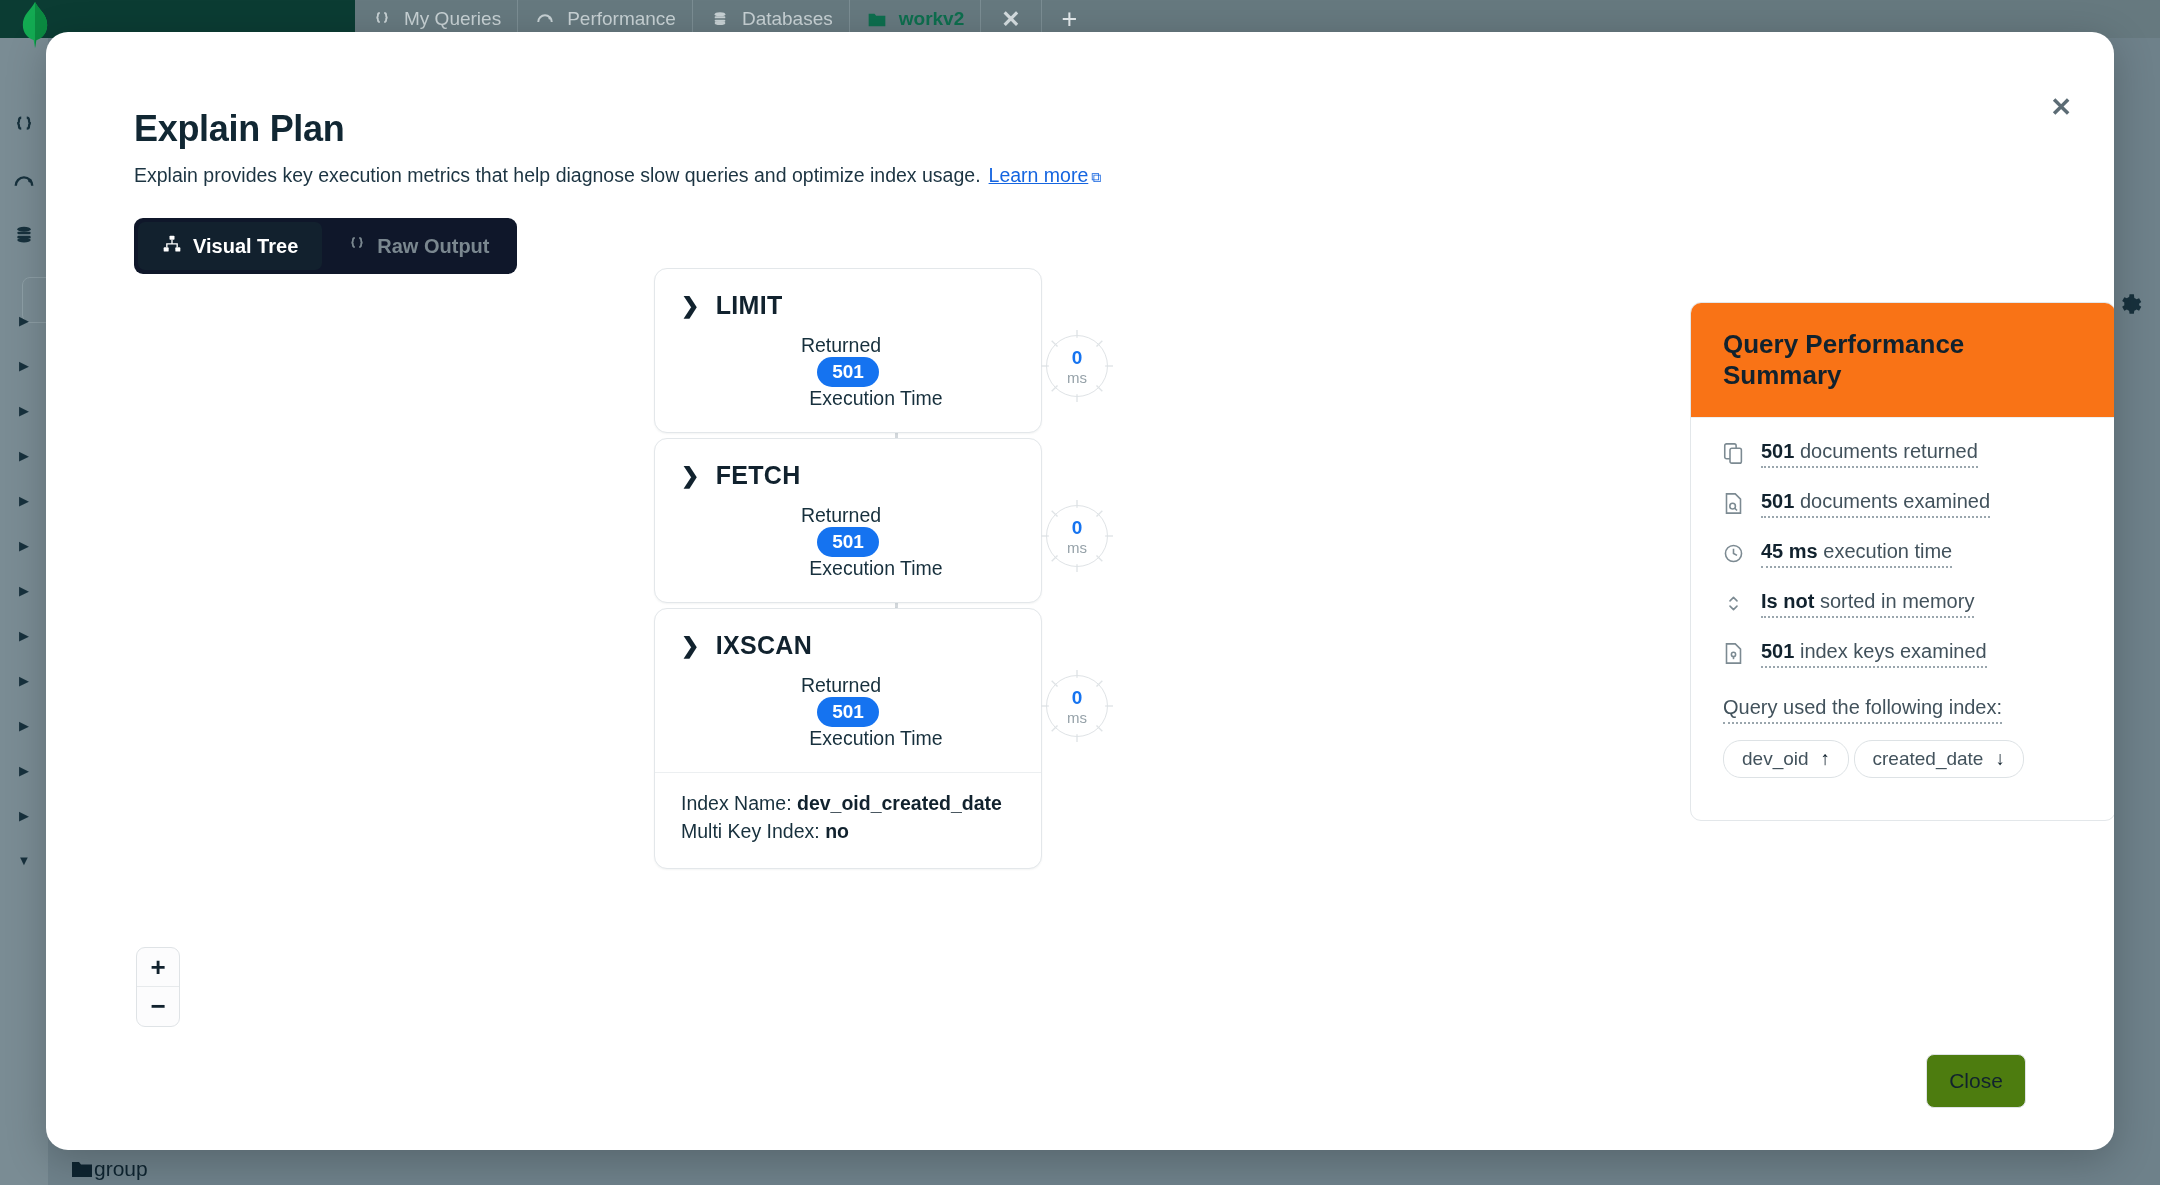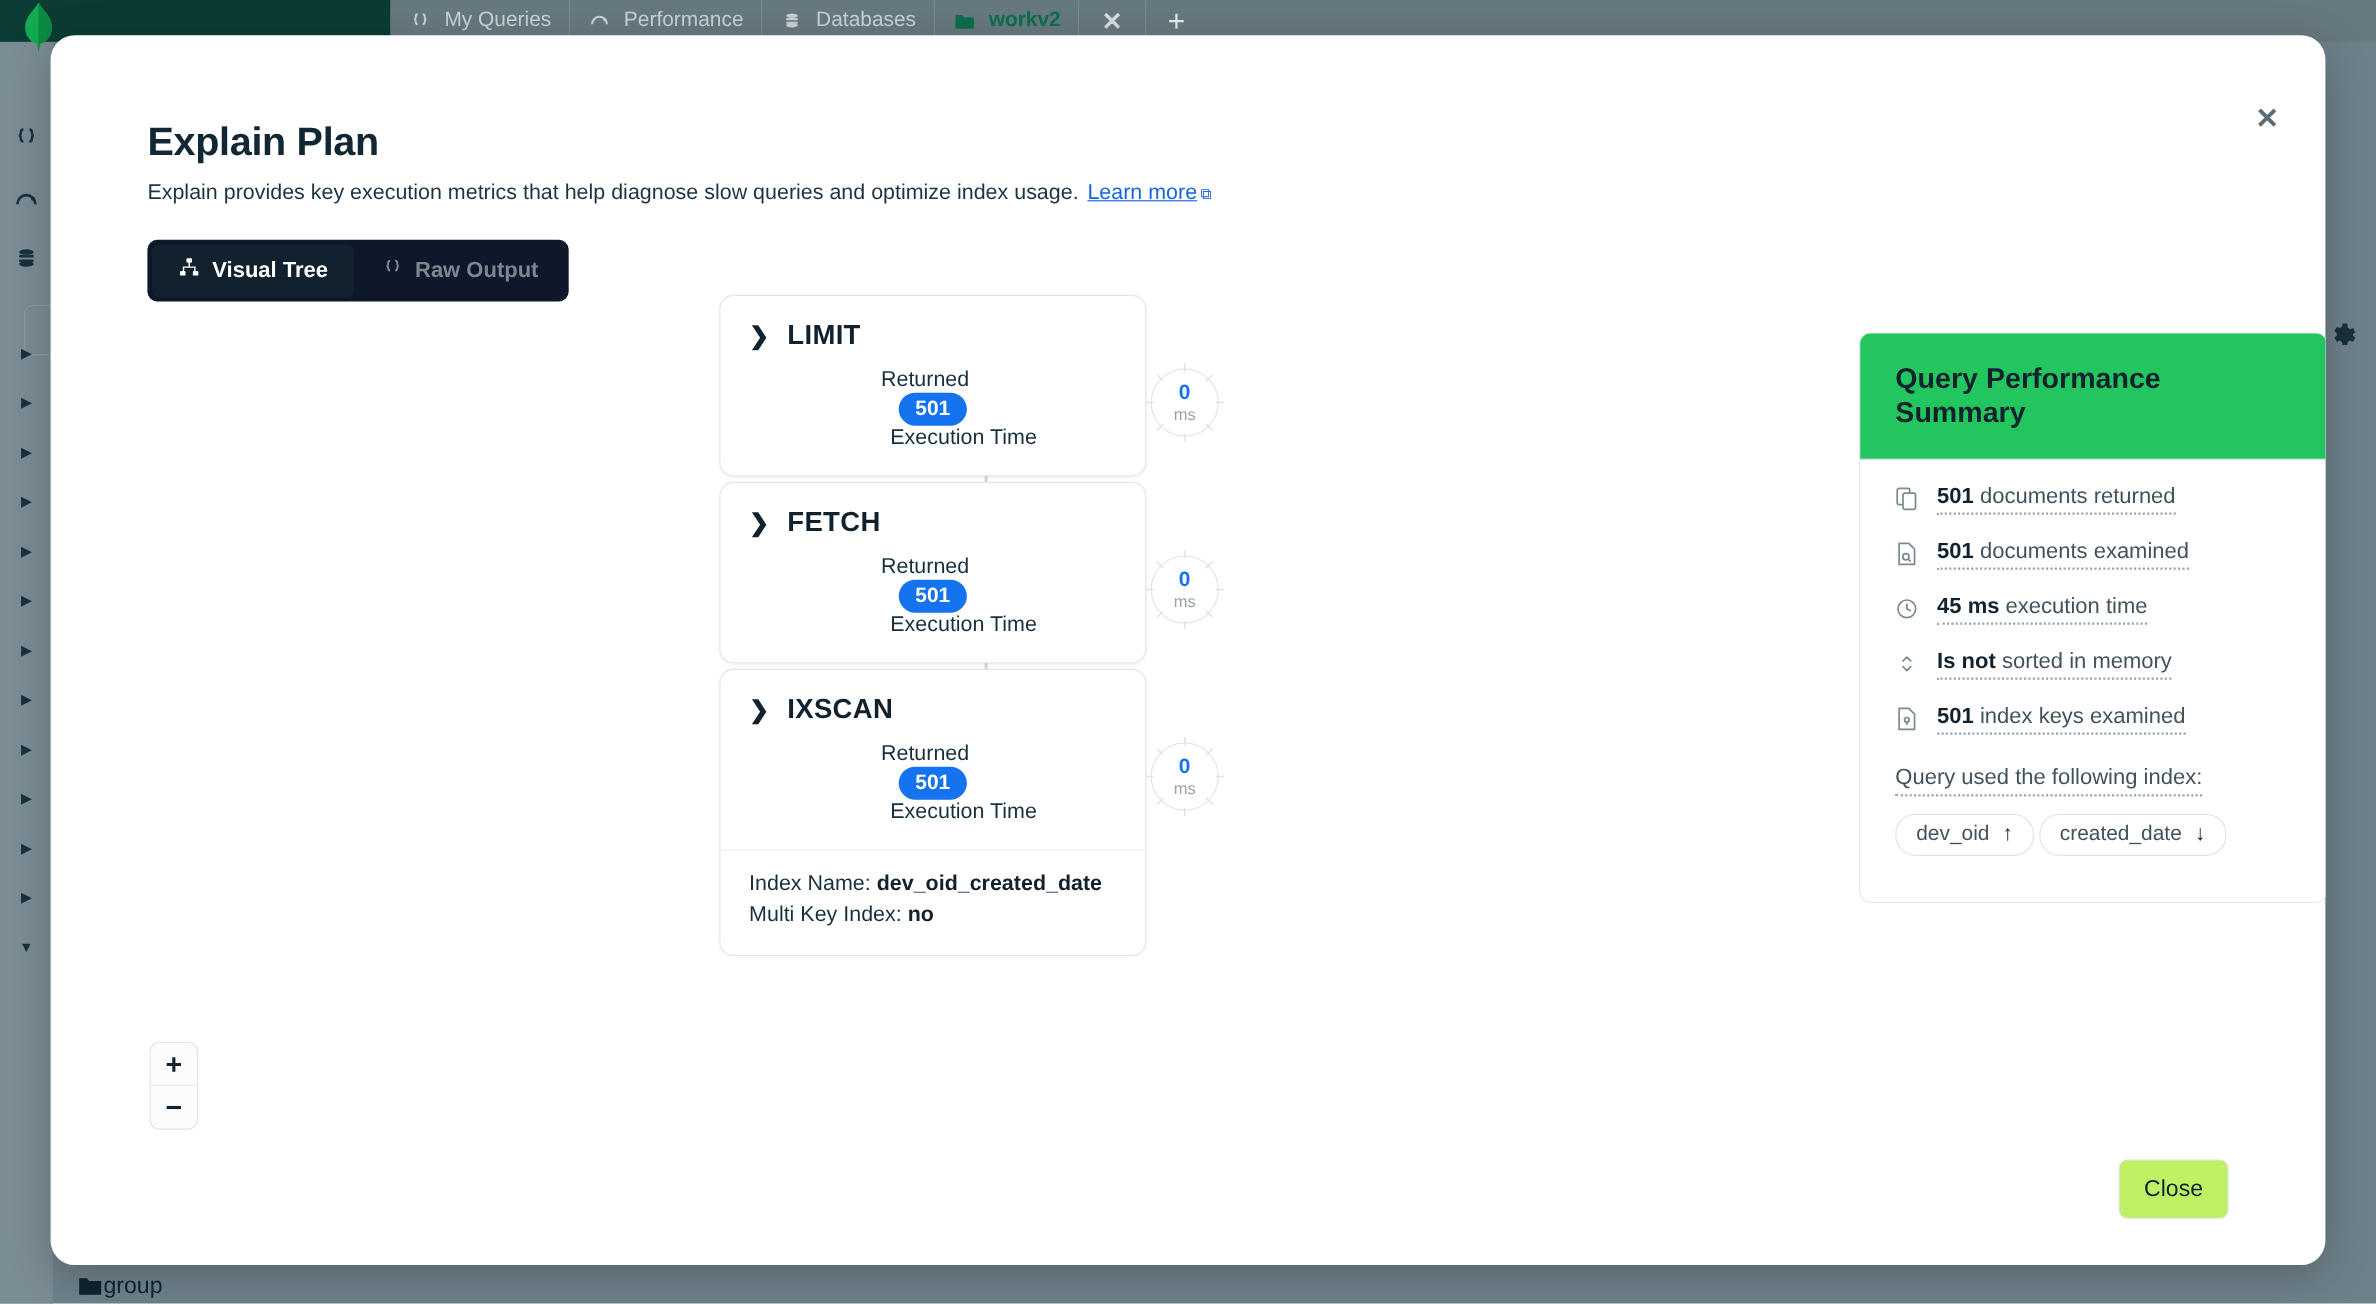--- a/index.html
+++ b/index.html
@@ -190,21 +190,21 @@
   #zoomctl div:first-child { border-bottom: 1px solid #e7eaec; }
 
   
   #summary {
     position: absolute; left: 1644px; top: 270px;
     width: 426px;
     border: 1px solid #e3e7ea; border-radius: 11px;
     background: #fff; overflow: hidden;
   }
   #summary-head {
-    background: #22c55e;
+    background: #f97316;
     border-bottom: 1px solid #eceff1;
     padding: 26px 32px;
     font-size: 26px; font-weight: bold; color: #11222e;
   }
   #summary-body { padding: 22px 32px 30px 32px; }
   .sum-row {
     display: flex; align-items: flex-start; gap: 16px;
     margin-bottom: 22px;
   }
   .sum-icon { width: 22px; height: 24px; flex: 0 0 22px; color: #7c8a92; margin-top:2px; }
@@ -225,21 +225,21 @@
     border: 1px solid #dde2e5; border-radius: 18px;
     padding: 7px 18px; margin-bottom: 12px;
     font-size: 19px; color: #42525c;
   }
   .idx-badge .arrow { color: #11222e; font-size: 19px; }
 
   #close-btn {
     position: absolute; right: 88px; bottom: 42px;
     min-width: 100px; height: 54px;
     border: 1px solid #dfe3e6; border-radius: 8px;
-    background: #bef264; color: #11222e;
+    background: #4d7c0f; color: #11222e;
     font-size: 21px; font-family: "Liberation Sans", sans-serif;
     cursor: pointer;
   }
 </style>
 </head>
 <body>
 
 <div id="app-bg">
   <div id="sidebar-rail"></div>
 

